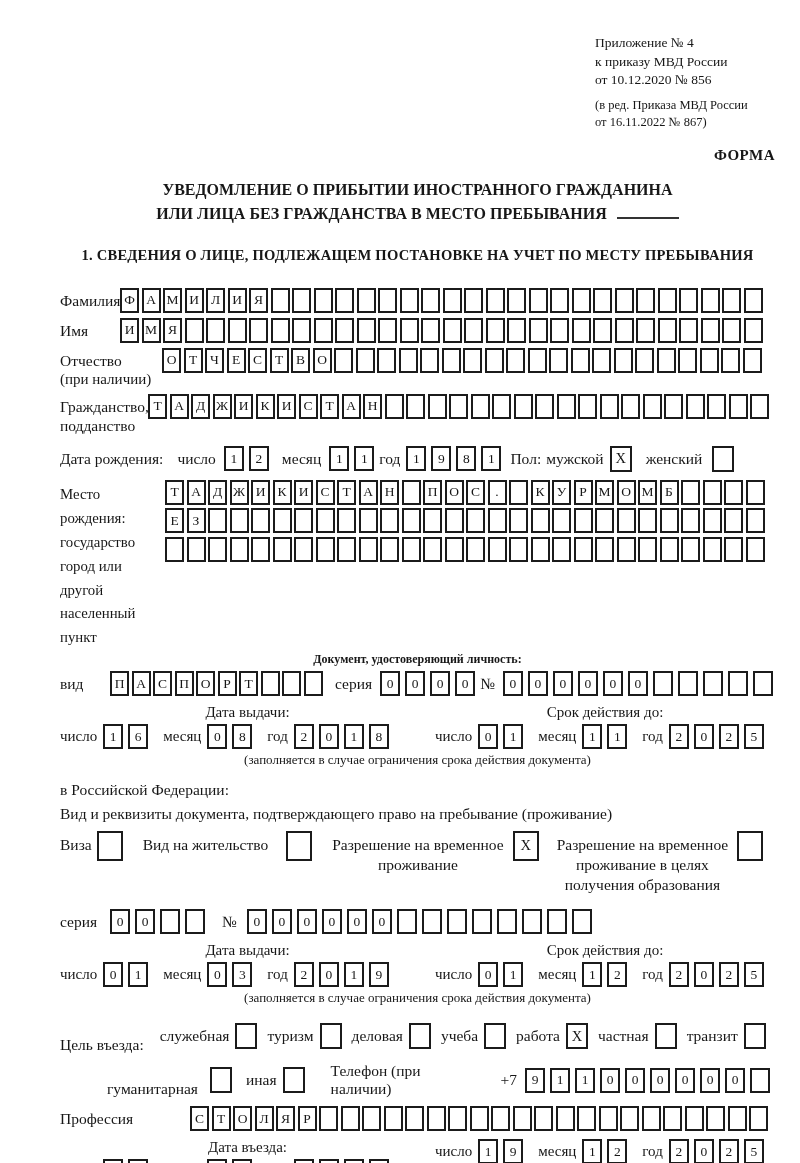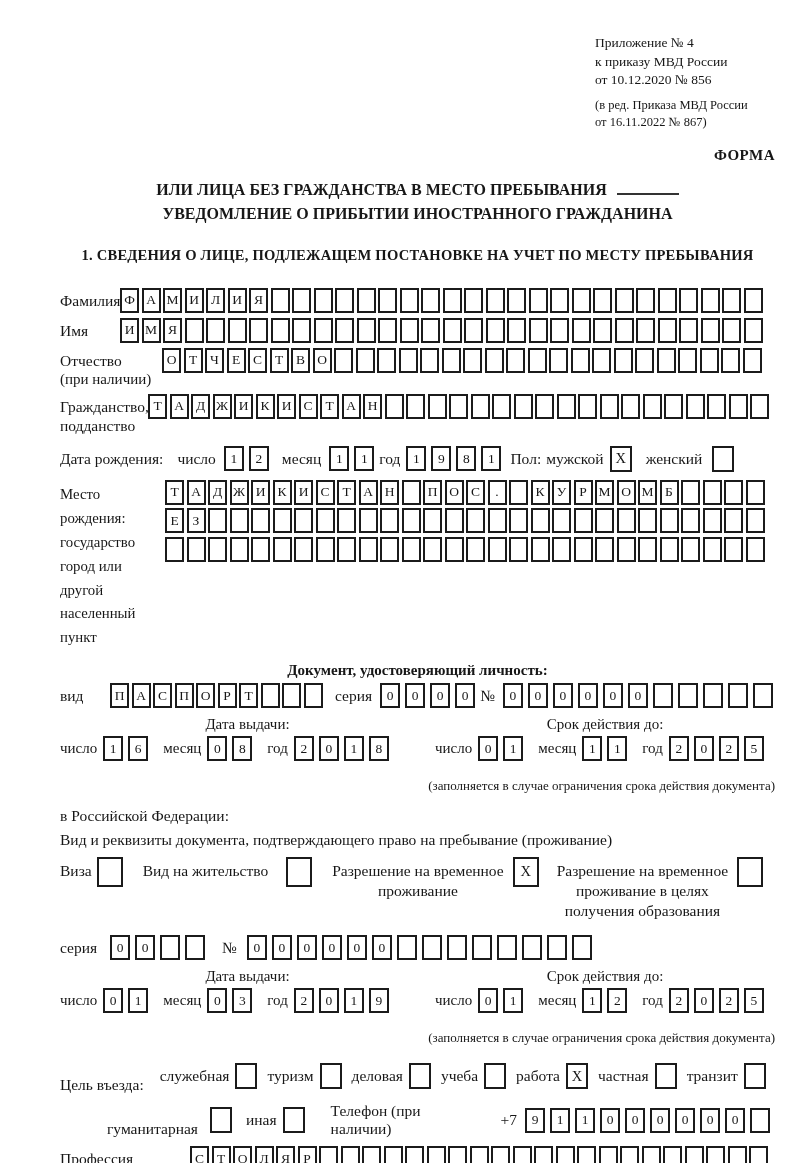--- a/index.html
+++ b/index.html
@@ -41,21 +41,21 @@
 
   
   .daterow{display:flex;margin-top:8px;}
   .dhalf{display:flex;flex-direction:column;}
   .dhalf.left{flex:0 0 375px;}
   .dhalf.right{flex:1 1 auto;}
   .dtitle{font-size:15px;text-align:center;margin-bottom:3px;}
   .dline{display:flex;align-items:center;}
   .dline .t{font-size:15px;margin-right:6px;}
   .dline .g{margin-right:10px;display:flex;}
-  .note{font-size:13px;text-align:right;margin-top:17px;}
+  .note{font-size:13px;text-align:center;margin-top:3px;}
 
   
   .optrow{display:flex;align-items:flex-start;margin-top:6px;}
   .opt{display:flex;align-items:flex-start;}
   .opt .ol{font-size:15.5px;line-height:1.3;padding-top:4px;text-align:right;}
   .opt .ol.ctr{text-align:center;}
   .opt .cb{margin-left:9px;}
   .inline-opts{display:flex;align-items:center;flex-wrap:nowrap;}
   .inline-opts .ol{font-size:15.5px;margin:0 6px 0 10px;}
   .inline-opts .ol.first{margin-left:0;margin-top:18px;}
@@ -70,24 +70,24 @@
   <div class="hdr">
     <div>Приложение № 4</div>
     <div>к приказу МВД России</div>
     <div>от 10.12.2020 № 856</div>
     <div class="ed">(в ред. Приказа МВД России</div>
     <div class="ed" style="margin-top:0">от 16.11.2022 № 867)</div>
   </div>
   <div class="forma">ФОРМА</div>
 
   <div class="title">
+    <div>УВЕДОМЛЕНИЕ О ПРИБЫТИИ ИНОСТРАННОГО ГРАЖДАНИНА</div>
     <div>
       <span>ИЛИ ЛИЦА БЕЗ ГРАЖДАНСТВА В МЕСТО ПРЕБЫВАНИЯ</span><span class="blank-line"></span>
     </div>
-    <div>УВЕДОМЛЕНИЕ О ПРИБЫТИИ ИНОСТРАННОГО ГРАЖДАНИНА</div>
   </div>
 
   <div class="sec-h">1. СВЕДЕНИЯ О ЛИЦЕ, ПОДЛЕЖАЩЕМ ПОСТАНОВКЕ НА УЧЕТ ПО МЕСТУ ПРЕБЫВАНИЯ</div>
 
   <div class="row" style="margin-top:24px">
     <div class="lbl w60">Фамилия</div>
     <div class="cells">
         <span class="cell">Ф</span>
         <span class="cell">А</span>
         <span class="cell">М</span>
@@ -352,21 +352,21 @@
           <span class="cell"></span>
           <span class="cell"></span>
           <span class="cell"></span>
           <span class="cell"></span>
           <span class="cell"></span>
           <span class="cell"></span>
         </div>
     </div>
   </div>
 
-  <div style="text-align:center;font-weight:bold;font-size:15px;margin-top:12px">Документ, удостоверяющий личность:</div>
+  <div style="text-align:center;font-weight:bold;font-size:12px;margin-top:2px">Документ, удостоверяющий личность:</div>
 
   <div class="row" style="margin-top:4px;align-items:center">
     <span class="lbl w50" style="padding-top:0">вид</span>
     <span class="cells">
         <span class="cell">П</span>
         <span class="cell">А</span>
         <span class="cell">С</span>
         <span class="cell">П</span>
         <span class="cell">О</span>
         <span class="cell">Р</span>

